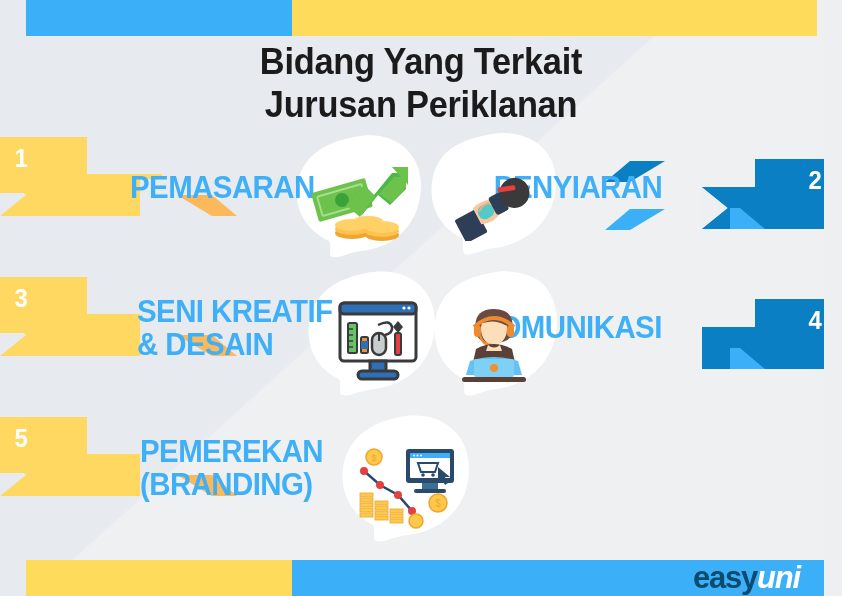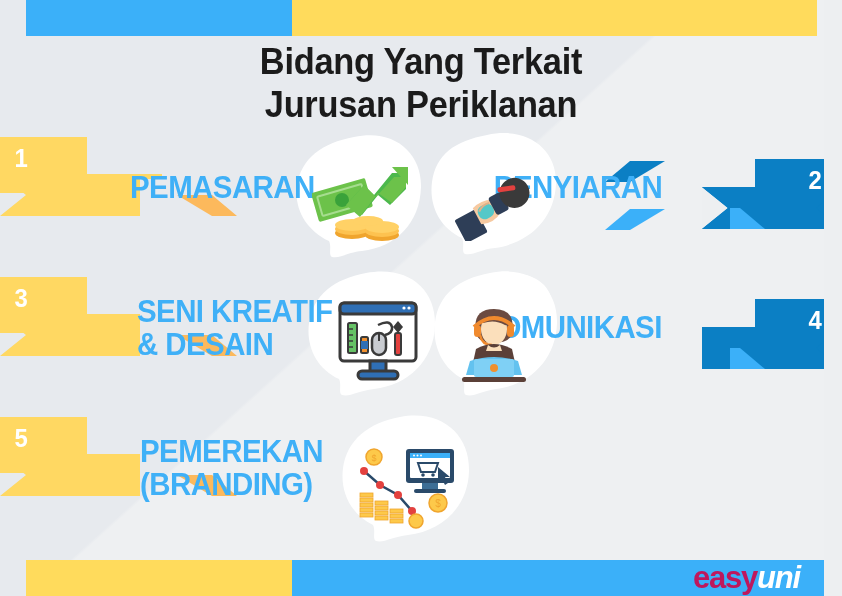--- a/index.html
+++ b/index.html
@@ -74,21 +74,21 @@
   
   .bubble{position:absolute;z-index:5;}
   .icon-wrap{position:absolute;z-index:7;}
 
   
   .logo{
     position:absolute;right:24px;top:562px;z-index:8;
     font-weight:bold;font-size:31px;line-height:31px;
     letter-spacing:-1.2px;
   }
-  .logo .easy{color:#be185d;}
+  .logo .easy{color:#0c4a6e;}
   .logo .uni{color:#ffffff;font-style:italic;}
   .logo .dom{
     display:block;text-align:right;color:#ffffff;
     font-size:10px;letter-spacing:0.5px;margin-top:-4px;font-weight:bold;
   }
 </style>
 </head>
 <body>
 
 <div id="stage">

